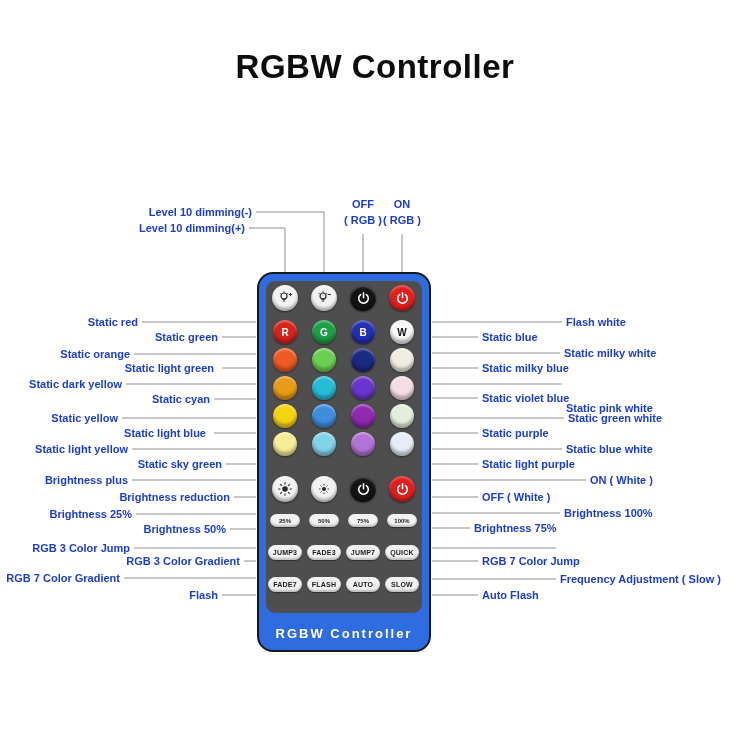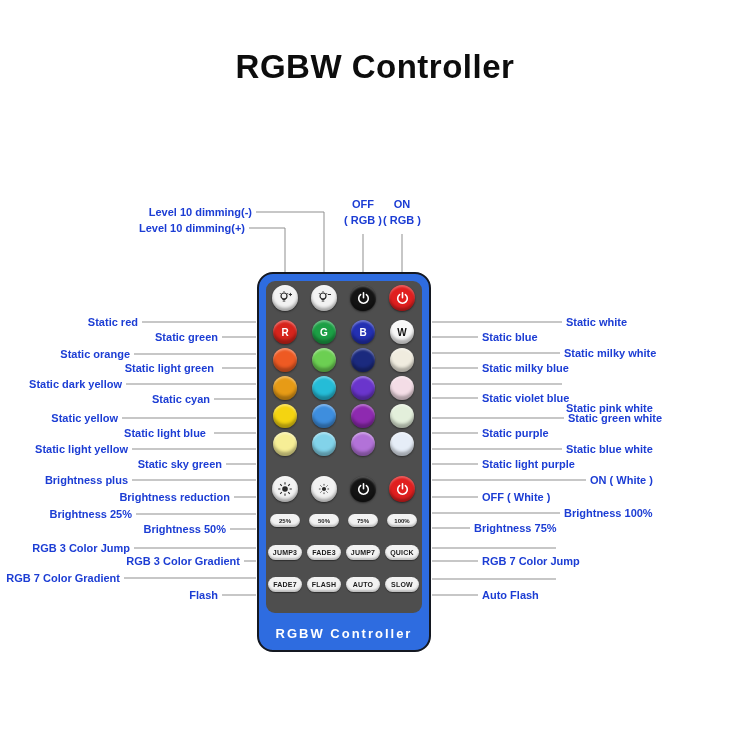--- a/index.html
+++ b/index.html
@@ -110,35 +110,36 @@
   <div class="callout" style="right:528px;top:456px">Static sky green</div>
   <div class="callout" style="right:622px;top:472px">Brightness plus</div>
   <div class="callout" style="right:520px;top:489px">Brightness reduction</div>
   <div class="callout" style="right:618px;top:506px">Brightness 25%</div>
   <div class="callout" style="right:524px;top:521px">Brightness 50%</div>
   <div class="callout" style="right:620px;top:540px">RGB 3 Color Jump</div>
   <div class="callout" style="right:510px;top:553px">RGB 3 Color Gradient</div>
   <div class="callout" style="right:630px;top:570px">RGB 7 Color Gradient</div>
   <div class="callout" style="right:532px;top:587px">Flash</div>
 
-  <div class="callout" style="left:566px;top:314px">Static white</div>
+  <div class="callout" style="left:566px;top:314px">Flash white</div>
   <div class="callout" style="left:482px;top:329px">Static blue</div>
   <div class="callout" style="left:564px;top:345px">Static milky white</div>
   <div class="callout" style="left:482px;top:360px">Static milky blue</div>
   <div class="callout" style="left:566px;top:400px">Static pink white</div>
   <div class="callout" style="left:482px;top:390px">Static violet blue</div>
   <div class="callout" style="left:568px;top:410px">Static green white</div>
   <div class="callout" style="left:482px;top:425px">Static purple</div>
   <div class="callout" style="left:566px;top:441px">Static blue white</div>
   <div class="callout" style="left:482px;top:456px">Static light purple</div>
   <div class="callout" style="left:590px;top:472px">ON ( White )</div>
   <div class="callout" style="left:482px;top:489px">OFF ( White )</div>
   <div class="callout" style="left:564px;top:505px">Brightness 100%</div>
   <div class="callout" style="left:474px;top:520px">Brightness 75%</div>
   <div class="callout" style="left:482px;top:553px">RGB 7 Color Jump</div>
+  <div class="callout" style="left:560px;top:571px">Frequency Adjustment ( Slow )</div>
   <div class="callout" style="left:482px;top:587px">Auto Flash</div>
 
   <div class="remote" style="background: rgb(46, 108, 224);">
     <div class="panel" style="background: rgb(78, 78, 78);">
 
       <div class="btn d26 white" style="left:6px;top:4px">
         <svg width="16" height="16" viewBox="0 0 16 16">
           <circle cx="7" cy="6" r="3" fill="none" stroke="#2b2b2b" stroke-width="1.2"></circle>
           <path d="M5.9 9.4h2.2M6.2 11h1.6" stroke="#2b2b2b" stroke-width="1.1" stroke-linecap="round"></path>
           <path d="M7 1.2v1.1M2.9 3.1l.8.8M11.1 3.1l-.8.8" stroke="#2b2b2b" stroke-width="1"></path>

